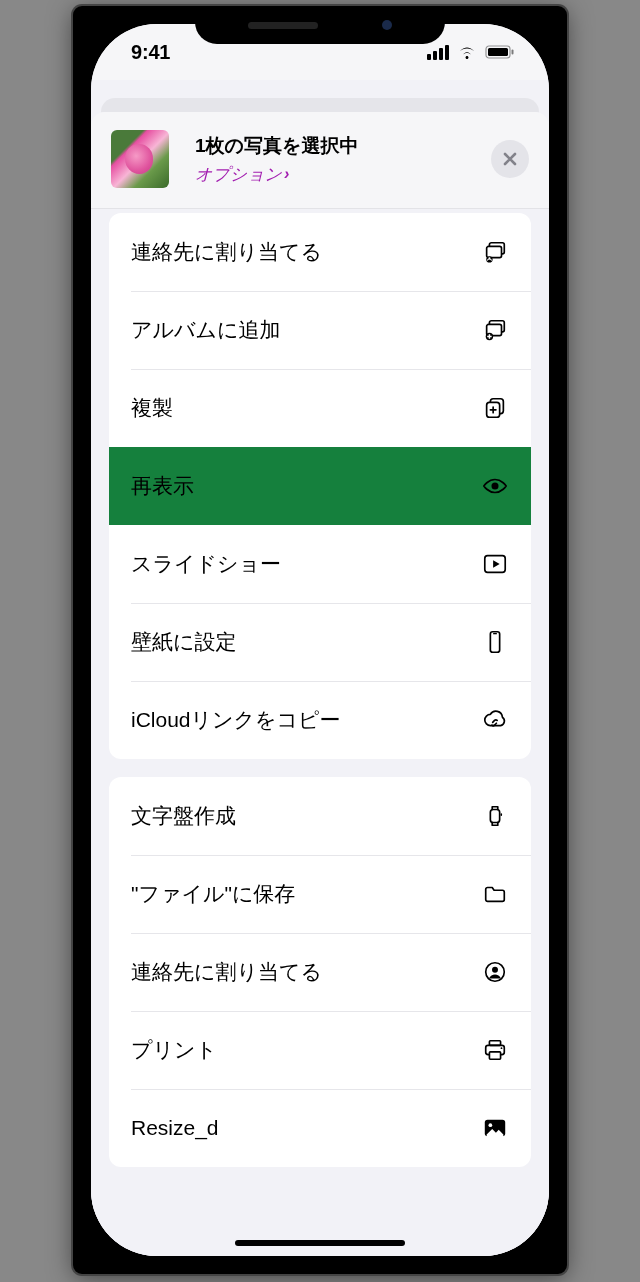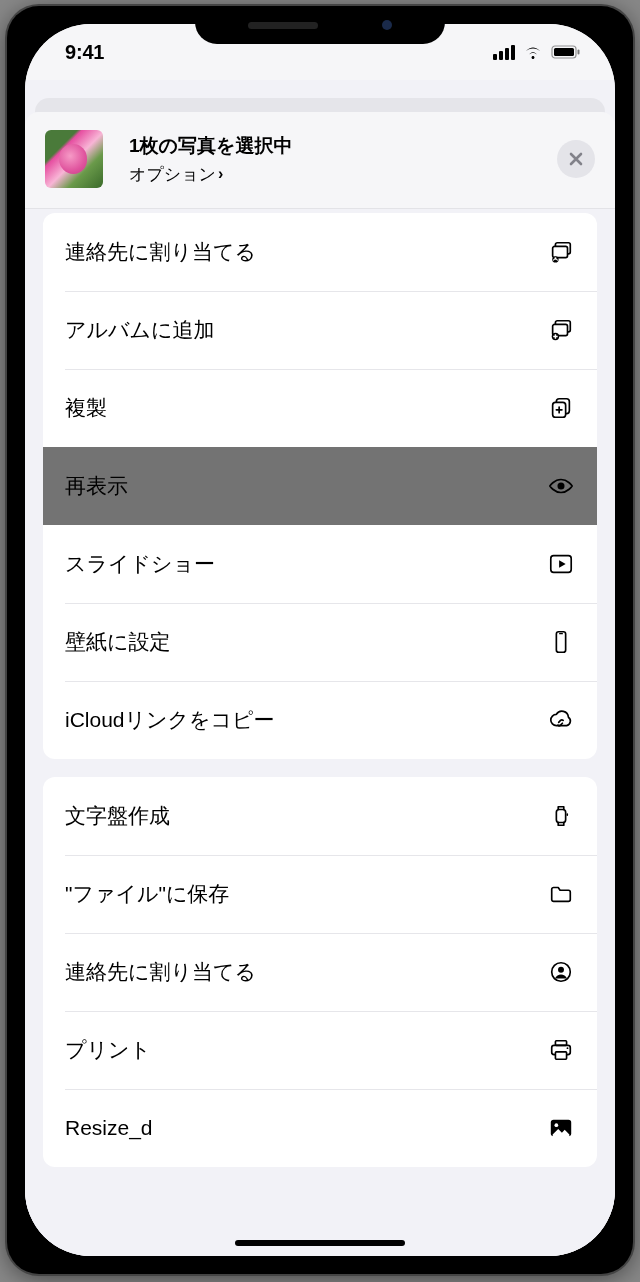--- a/index.html
+++ b/index.html
@@ -6,25 +6,25 @@
     body {
       background: #888;
       display: flex;
       justify-content: center;
       align-items: flex-start;
       font-family: -apple-system, "SF Pro Text", "Helvetica Neue", Arial, sans-serif;
       width: 640px;
       height: 1282px;
     }
     .device {
-      width: 626px;
+      width: 494px;
       height: 1268px;
       margin-top: 6px;
       background: #000;
-      border-radius: 32px;
+      border-radius: 9px;
       padding: 18px;
       position: relative;
       box-shadow: 0 0 0 2px #444, 0 4px 24px rgba(0,0,0,.5);
     }
     .screen {
       width: 100%;
       height: 100%;
       background: #f2f2f7;
       border-radius: 66px;
       overflow: hidden;
@@ -101,21 +101,21 @@
       position: relative;
       flex-shrink: 0;
     }
     .thumb::after{
       content:""; position:absolute; left:14px; top:14px; width:28px; height:30px;
       background: radial-gradient(circle at 40% 40%, #f69ac6 0%, #e0549e 60%, #c23b84 100%);
       border-radius: 50% 50% 48% 52%;
     }
     .header-text { margin-left: 26px; flex: 1; }
     .header-title { font-size: 19px; font-weight: 600; color:#000; }
-    .header-sub { display:flex; align-items:center; gap:2px; color:#000000; font-size:17px; margin-top:4px; }
+    .header-sub { display:flex; align-items:center; gap:2px; color:#a21caf; font-size:17px; margin-top:4px;font-style:italic; }
     .close-btn {
       width: 38px; height: 38px; border-radius: 50%;
       background: #e4e4e9;
       display: flex; align-items:center; justify-content:center;
       color:#7f7f85;
     }
     .list-scroll { flex:1; overflow:hidden; padding: 0 18px; }
     .group {
       background:#fff;
       border-radius: 12px;
@@ -128,21 +128,21 @@
       display:flex; align-items:center; justify-content:space-between;
       padding: 0 22px 0 22px;
       height: 78px;
       font-size: 21px;
       color:#000;
       position: relative;
     }
     .row + .row::before {
       content:""; position:absolute; left:22px; right:0; top:0; height:1px; background:#e6e6ea;
     }
-    .row.highlight { background:#737373; }
+    .row.highlight { background:#15803d; }
     .row.highlight + .row::before { display:none; }
     .row.highlight::before { display:none; }
     .row-label { font-weight: 400; }
     .row-icon { width:28px; height:28px; display:flex; align-items:center; justify-content:center; }
     .row-icon svg { width:26px; height:26px; }
     .home-ind {
       position:absolute; bottom:10px; left:50%; transform:translateX(-50%);
       width:170px; height:6px; background:#000; border-radius:3px; z-index:30;
     }
     .chev { font-size: 16px; font-weight:600; }

